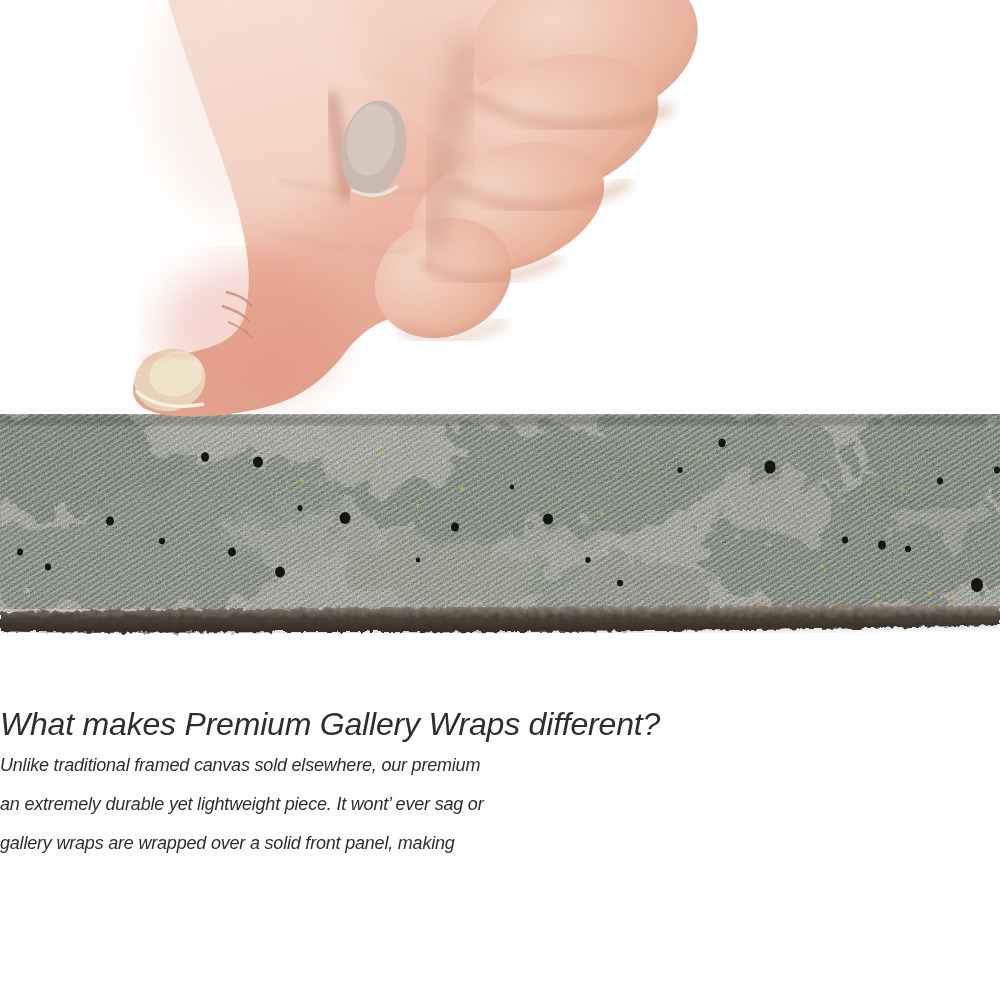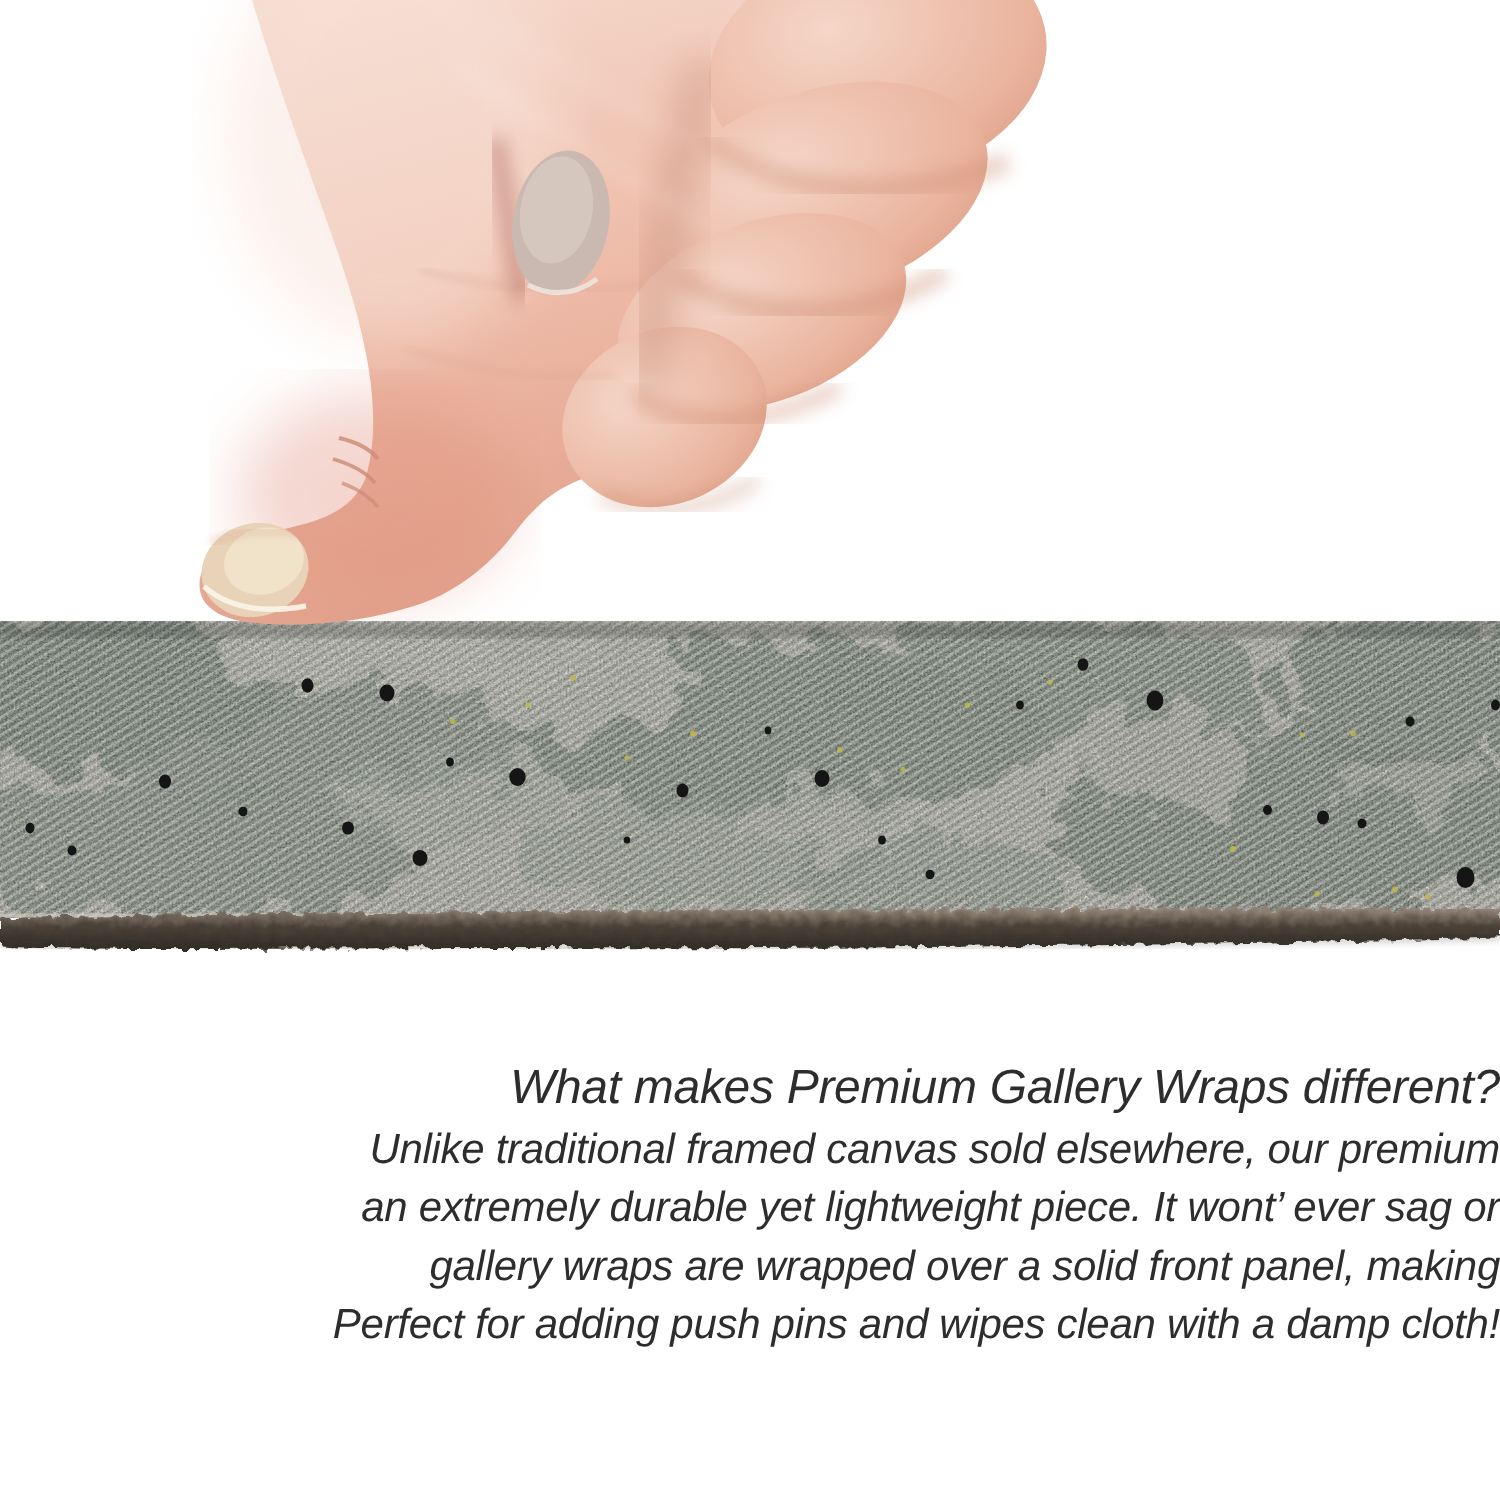--- a/index.html
+++ b/index.html
@@ -1,22 +1,22 @@
 <!DOCTYPE html>
 <html><head>
 <meta charset="utf-8">
 <style>
   html,body{margin:0;padding:0;background:#ffffff;}
   .page{position:relative;width:1000px;height:1000px;background:#ffffff;overflow:hidden;
         font-family:"Liberation Sans",sans-serif;}
   .photo{position:absolute;left:0;top:0;width:1000px;height:660px;display:block;}
-  .text-block{position:absolute;left:0;top:702px;width:1000px;text-align:right;
+  .text-block{position:absolute;left:0;top:702px;width:1000px;text-align:left;
               font-style:italic;color:#2d2d2d;}
   .heading{font-size:32px;line-height:44px;font-weight:400;letter-spacing:-0.2px;white-space:nowrap;}
-  .body-line{font-size:28px;line-height:39px;font-weight:400;letter-spacing:-0.2px;white-space:nowrap;}
+  .body-line{font-size:18px;line-height:39px;font-weight:400;letter-spacing:-0.2px;white-space:nowrap;}
 </style>
 </head>
 <body>
 
 <div class="page">
 
   <svg class="photo" viewBox="0 0 1000 660" width="1000" height="660" xmlns="http://www.w3.org/2000/svg">
     <defs>
       <clipPath id="stripClip">
           <rect x="0" y="414" width="1000" height="198"></rect>
@@ -214,15 +214,14 @@
         <path d="M140,362 Q168,350 200,356" stroke="#d8a58f" stroke-width="3" fill="none" opacity="0.6" filter="url(#b3)"></path>
       </g>
     </g>
   </svg>
 
   <div class="text-block">
     <div class="heading">What makes Premium Gallery Wraps different?</div>
     <div class="body-line">Unlike traditional framed canvas sold elsewhere, our premium</div>
     <div class="body-line">an extremely durable yet lightweight piece. It wont’ ever sag or</div>
     <div class="body-line">gallery wraps are wrapped over a solid front panel, making</div>
-    <div class="body-line">Perfect for adding push pins and wipes clean with a damp cloth!</div>
   </div>
 </div>
 
 </body></html>

